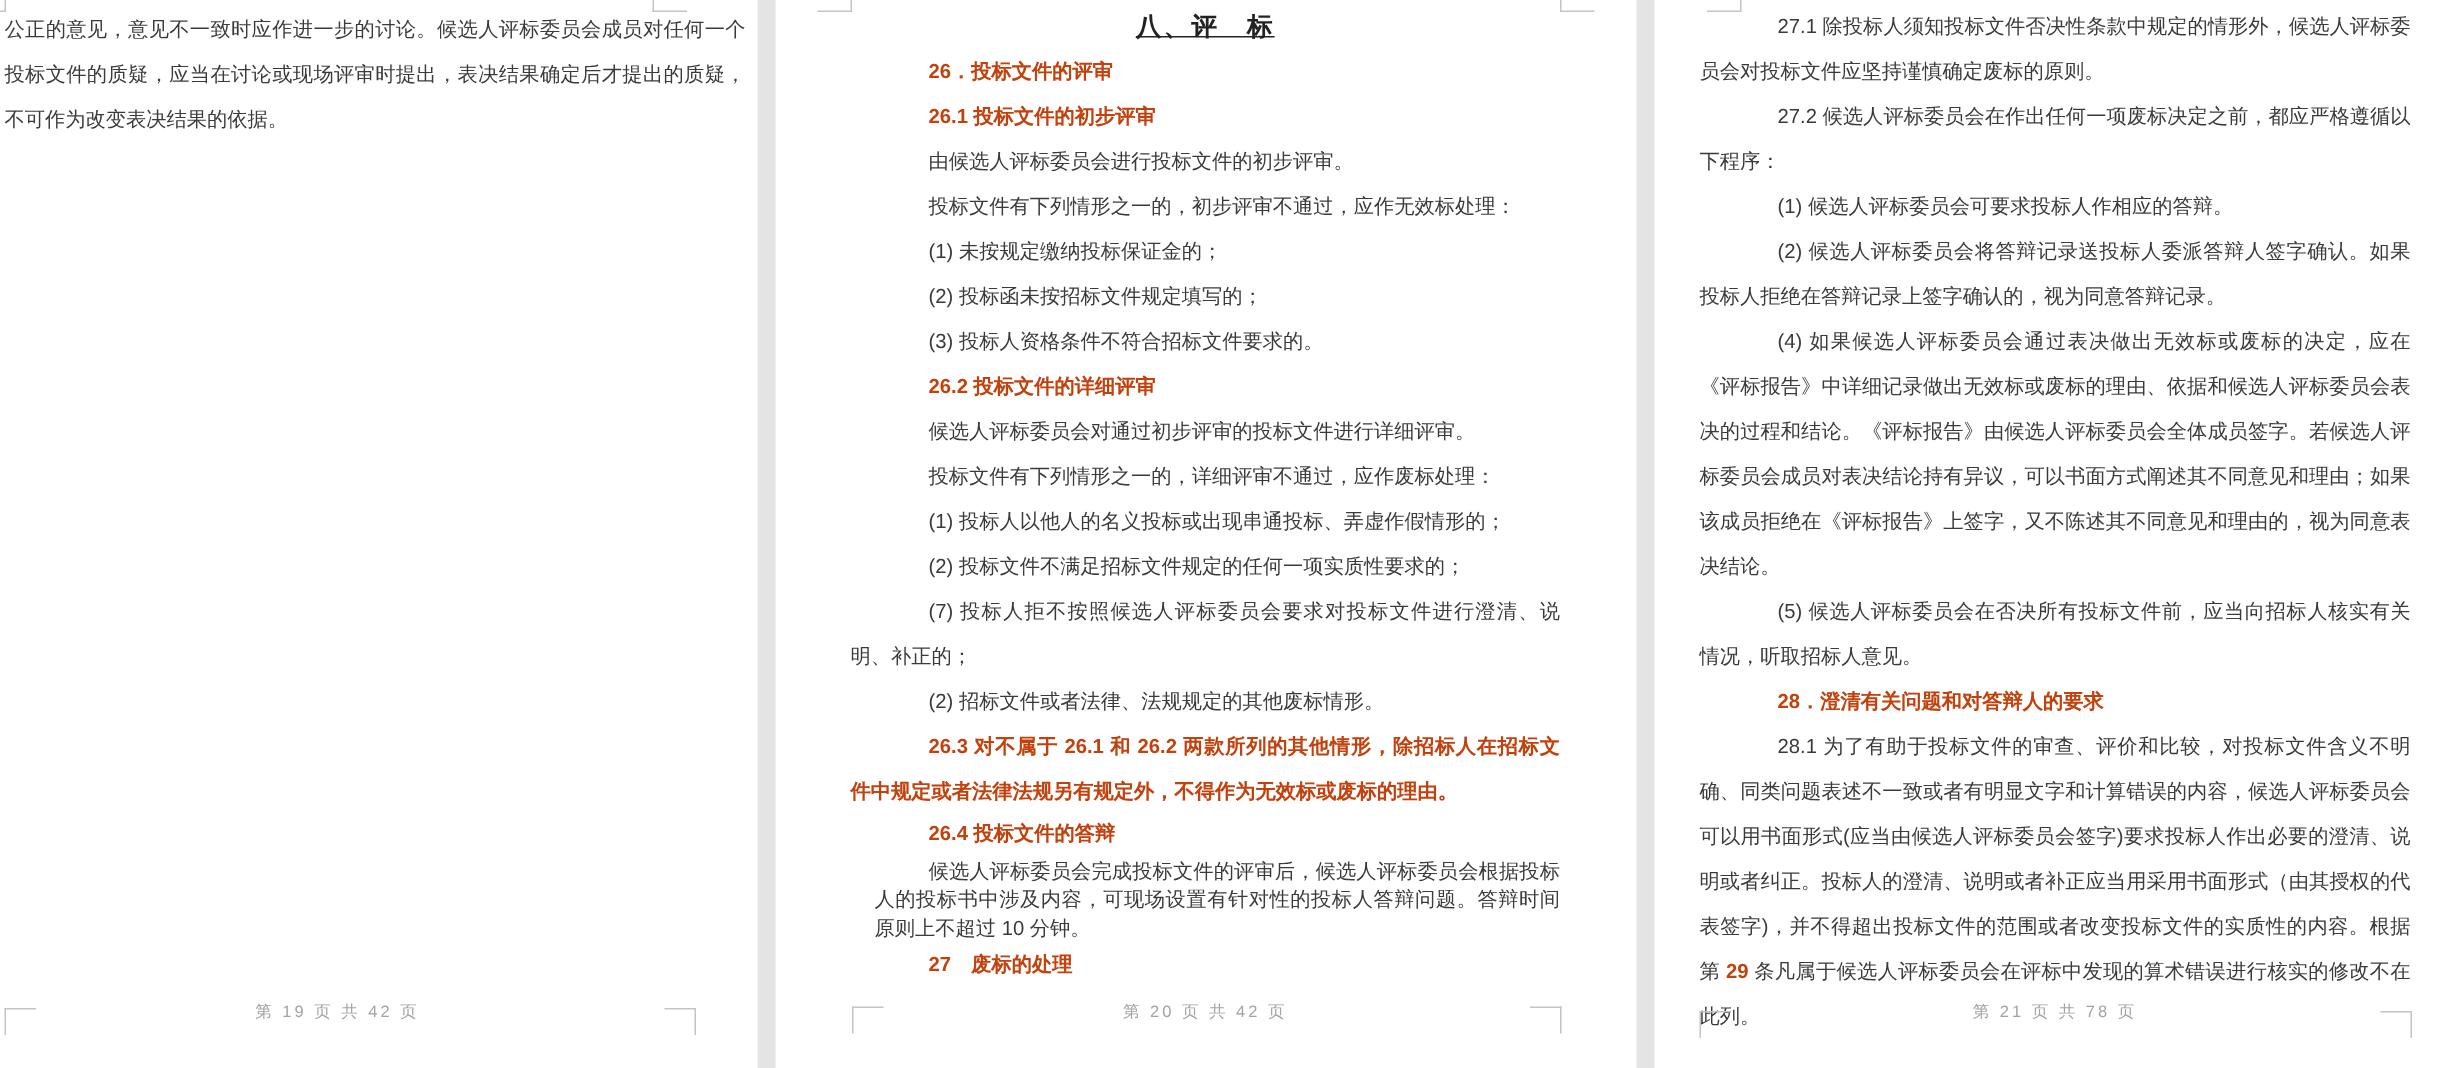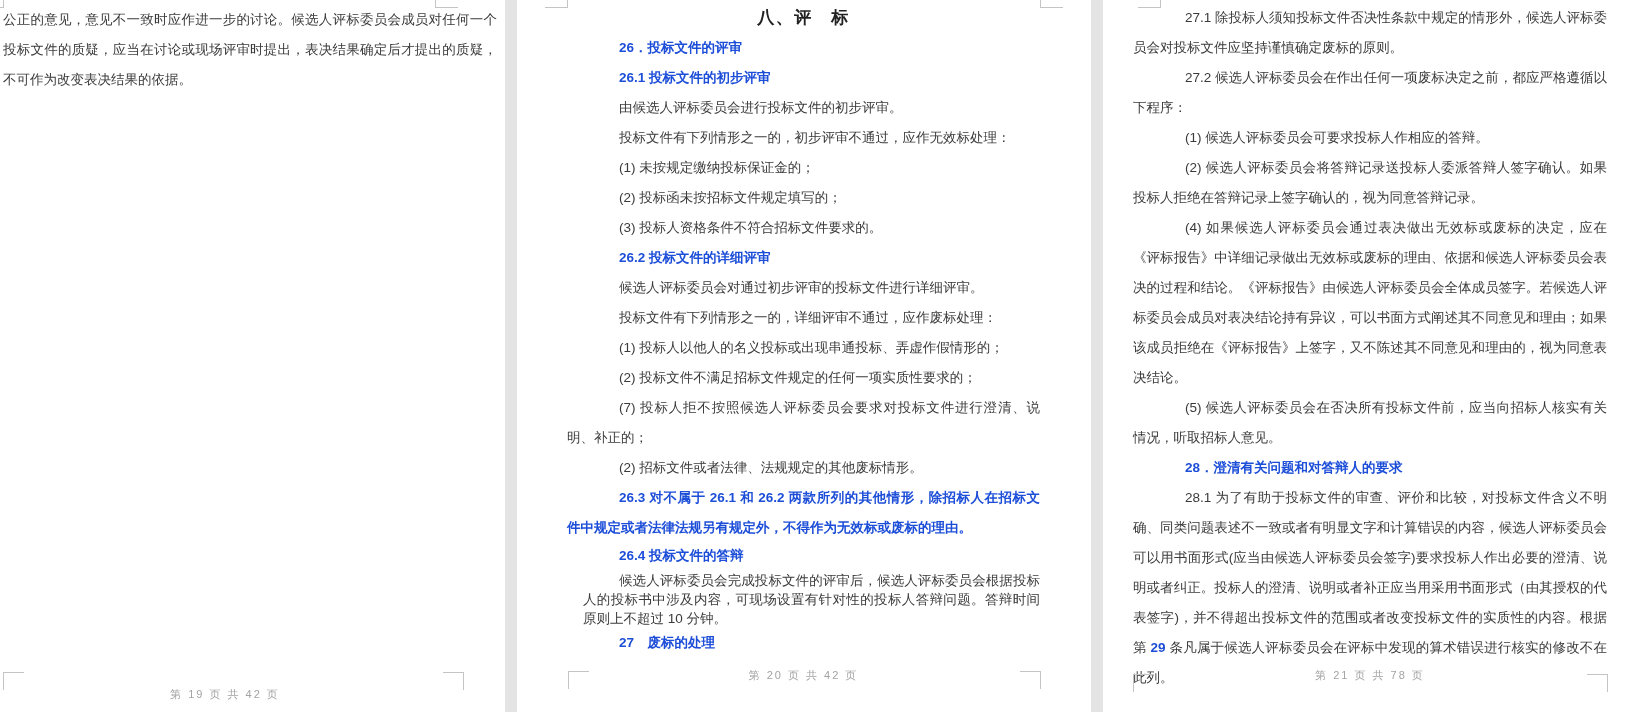--- a/index.html
+++ b/index.html
@@ -9,28 +9,28 @@
   .gap{position:absolute;top:0;bottom:0;width:12px;background:#e4e4e4;}
   .gap1{left:505px;} .gap2{left:1091px;}
   .textcol{position:absolute;font-size:13.5px;color:#3a3a3a;
            text-align:justify;text-justify:inter-ideograph;}
   .page1{left:3px;top:5px;width:494px;}
   .page2{left:567px;top:3px;width:473px;}
   .page3{left:1133px;top:3px;width:474px;}
   .par{margin:0;line-height:30px;}
   .ind{text-indent:52px;}
   .ind54{text-indent:54px;}
-  .h{font-weight:bold;color:#1d4ed8;}
+  .h{font-weight:bold;color:#c2410c;}
   .title{margin:0;line-height:30px;font-size:17px;font-weight:bold;color:#222222;
-         text-align:center;letter-spacing:1.5px;}
+         text-align:center;letter-spacing:1.5px;text-decoration:underline;}
   .h264{margin-top:-2px;}
   .p264{margin-left:16px;text-indent:36px;line-height:19px;}
   .footer{position:absolute;top:666px;height:18px;font-size:11px;line-height:18px;
           color:#a3a3a3;text-align:center;letter-spacing:2px;}
-  .f1{left:0;width:450px;margin-top:19px;} .f2{left:567px;width:473px;} .f3{left:1133px;width:474px;}
+  .f1{left:0;width:450px;} .f2{left:567px;width:473px;} .f3{left:1133px;width:474px;}
   .mark{position:absolute;border:0 solid #c4c4c4;}
 </style>
 </head>
 <body>
 
 <div class="canvas">
 
   <div class="gap gap1"></div>
   <div class="gap gap2"></div>
 

